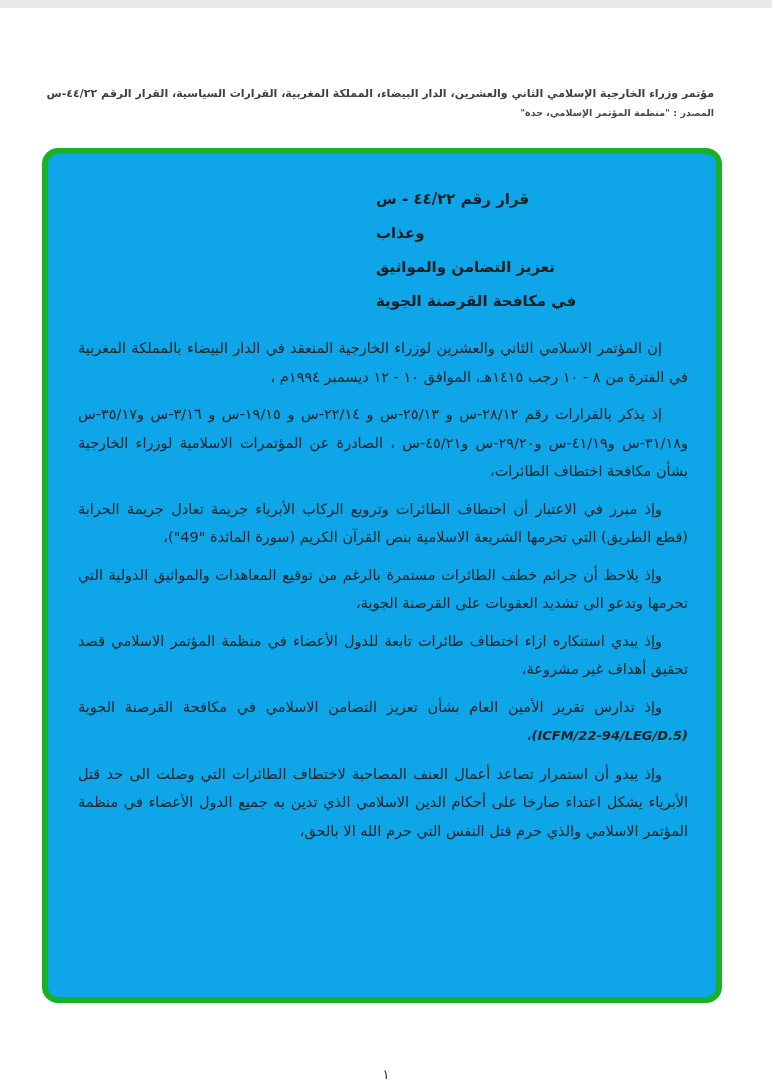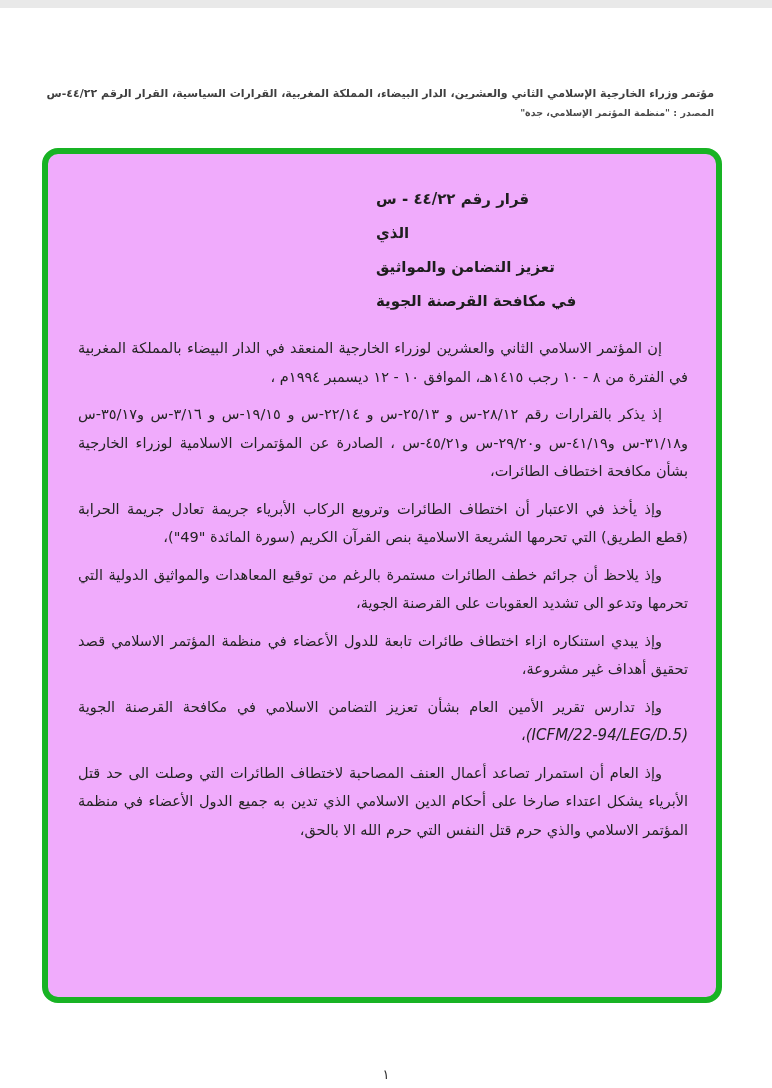--- a/index.html
+++ b/index.html
@@ -33,21 +33,21 @@
     font-size: 9.5px;
     font-weight: bold;
     color: #4a4a4a;
   }
   .frame {
     position: absolute;
     top: 140px;
     left: 42px;
     width: 680px;
     height: 855px;
-    background: #f0abfc;
+    background: #0ea5e9;
     border: 6px solid #18b324;
     border-radius: 16px;
     padding: 28px 28px 16px 30px;
     direction: rtl;
     overflow: hidden;
   }
   .title-block {
     direction: rtl;
     text-align: left;
     margin-left: 298px;
@@ -66,21 +66,22 @@
   }
   .para {
     text-indent: 26px;
     margin-bottom: 9px;
   }
   .lead { font-weight: normal; }
   .ref {
     font-style: italic;
     direction: ltr;
     unicode-bidi: embed;
-    font-size: 15px;
+    font-size: 13px;
+    font-weight: bold;
   }
   .footer {
     position: absolute;
     bottom: 14px;
     left: 0;
     right: 0;
     text-align: center;
     font-size: 13px;
     color: #2e2e2e;
   }
@@ -92,40 +93,40 @@
 
   <div class="header">
     <div class="header-line1">مؤتمر وزراء الخارجية الإسلامي الثاني والعشرين، الدار البيضاء، المملكة المغربية، القرارات السياسية، القرار الرقم ٤٤/٢٢-س</div>
     <div class="header-line2">المصدر :  "منظمة المؤتمر الإسلامي، جدة"</div>
   </div>
 
   <div class="frame" style="border-color: rgb(24, 179, 36);">
 
     <div class="title-block">
       <div>قرار رقم ٤٤/٢٢ - س</div>
-      <div>الذي</div>
+      <div>وعذاب</div>
       <div>تعزيز التضامن والمواثيق</div>
       <div>في مكافحة القرصنة الجوية</div>
     </div>
 
     <div class="body-text">
 
       <p class="para"><span>إن المؤتمر الاسلامي الثاني والعشرين لوزراء الخارجية المنعقد في الدار البيضاء بالمملكة المغربية في الفترة من ٨ - ١٠ رجب ١٤١٥هـ، الموافق ١٠ - ١٢ ديسمبر ١٩٩٤م ،</span></p>
 
       <p class="para"><span class="lead">إذ يذكر</span><span> بالقرارات رقم ٢٨/١٢-س و ٢٥/١٣-س و ٢٢/١٤-س و ١٩/١٥-س و ٣/١٦-س و٣٥/١٧-س و٣١/١٨-س و٤١/١٩-س و٢٩/٢٠-س و٤٥/٢١-س ، الصادرة عن المؤتمرات الاسلامية لوزراء الخارجية بشأن مكافحة اختطاف الطائرات،</span></p>
 
-      <p class="para"><span class="lead">وإذ يأخذ في الاعتبار</span><span> أن اختطاف الطائرات وترويع الركاب الأبرياء جريمة تعادل جريمة الحرابة (قطع الطريق) التي تحرمها الشريعة الاسلامية بنص القرآن الكريم (سورة المائدة "49")،</span></p>
+      <p class="para"><span class="lead">وإذ مبرر في الاعتبار</span><span> أن اختطاف الطائرات وترويع الركاب الأبرياء جريمة تعادل جريمة الحرابة (قطع الطريق) التي تحرمها الشريعة الاسلامية بنص القرآن الكريم (سورة المائدة "49")،</span></p>
 
       <p class="para"><span class="lead">وإذ يلاحظ</span><span> أن جرائم خطف الطائرات مستمرة بالرغم من توقيع المعاهدات والمواثيق الدولية التي تحرمها وتدعو الى تشديد العقوبات على القرصنة الجوية،</span></p>
 
 
       <p class="para"><span class="lead">وإذ يبدي</span><span> استنكاره ازاء اختطاف طائرات تابعة للدول الأعضاء في منظمة المؤتمر الاسلامي قصد تحقيق أهداف غير مشروعة،</span></p>
 
       <p class="para"><span class="lead">وإذ تدارس</span><span> تقرير الأمين العام بشأن تعزيز التضامن الاسلامي في مكافحة القرصنة الجوية </span><span class="ref" dir="ltr">(ICFM/22-94/LEG/D.5)</span><span>،</span></p>
 
-      <p class="para"><span class="lead">وإذ العام</span><span> أن استمرار تصاعد أعمال العنف المصاحبة لاختطاف الطائرات التي وصلت الى حد قتل الأبرياء يشكل اعتداء صارخا على أحكام الدين الاسلامي الذي تدين به جميع الدول الأعضاء في منظمة المؤتمر الاسلامي والذي حرم قتل النفس التي حرم الله الا بالحق،</span></p>
+      <p class="para"><span class="lead">وإذ يبدو</span><span> أن استمرار تصاعد أعمال العنف المصاحبة لاختطاف الطائرات التي وصلت الى حد قتل الأبرياء يشكل اعتداء صارخا على أحكام الدين الاسلامي الذي تدين به جميع الدول الأعضاء في منظمة المؤتمر الاسلامي والذي حرم قتل النفس التي حرم الله الا بالحق،</span></p>
 
     </div>
   </div>
 
   <div class="footer">١</div>
 
 </div>
 
 </body></html>

